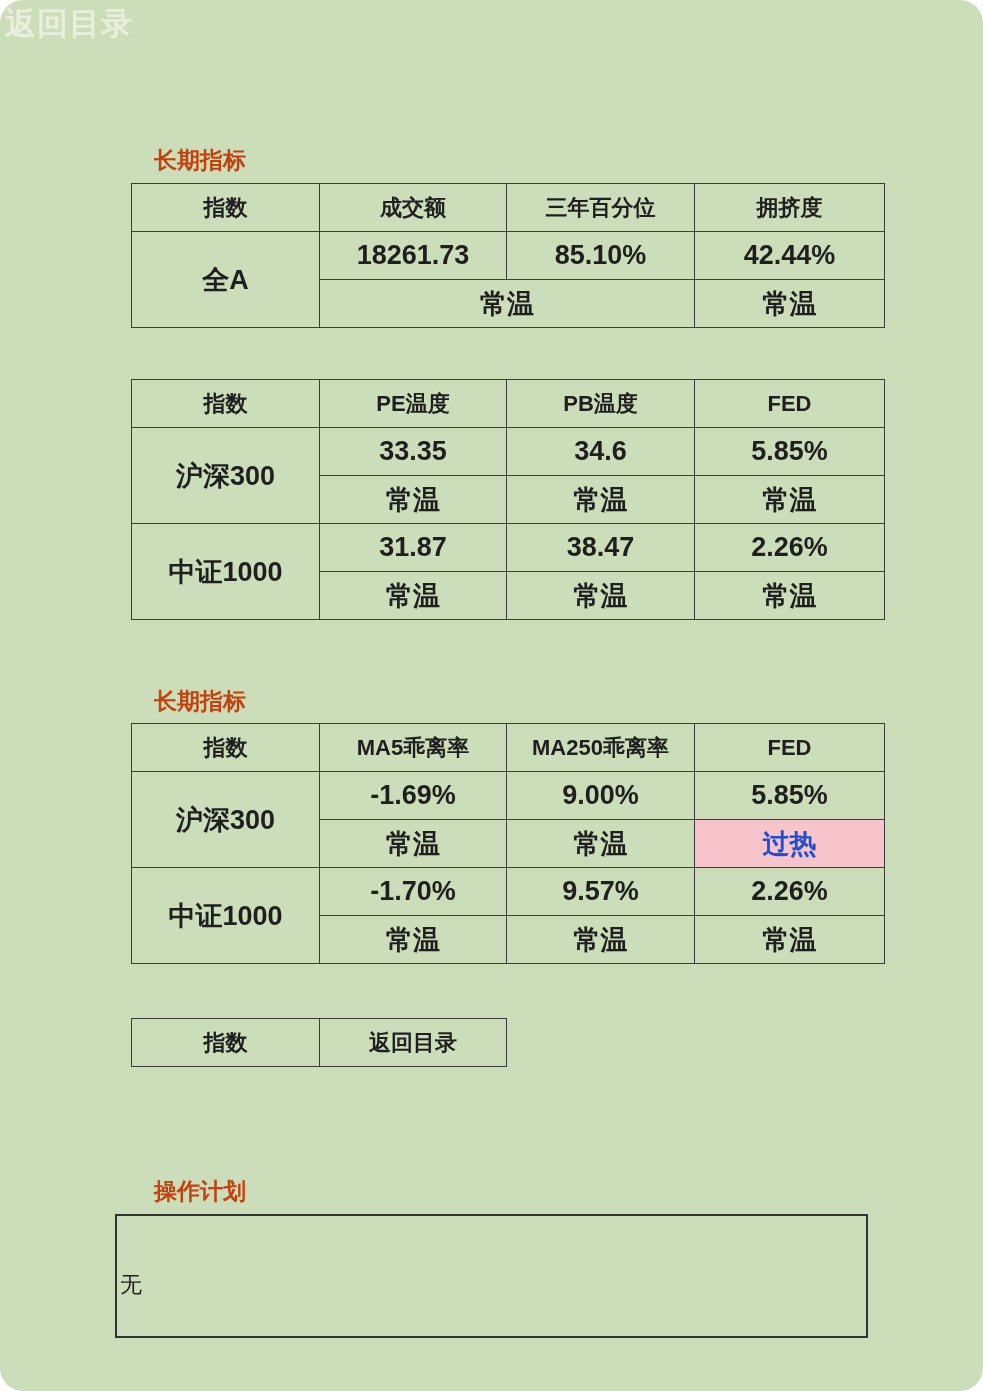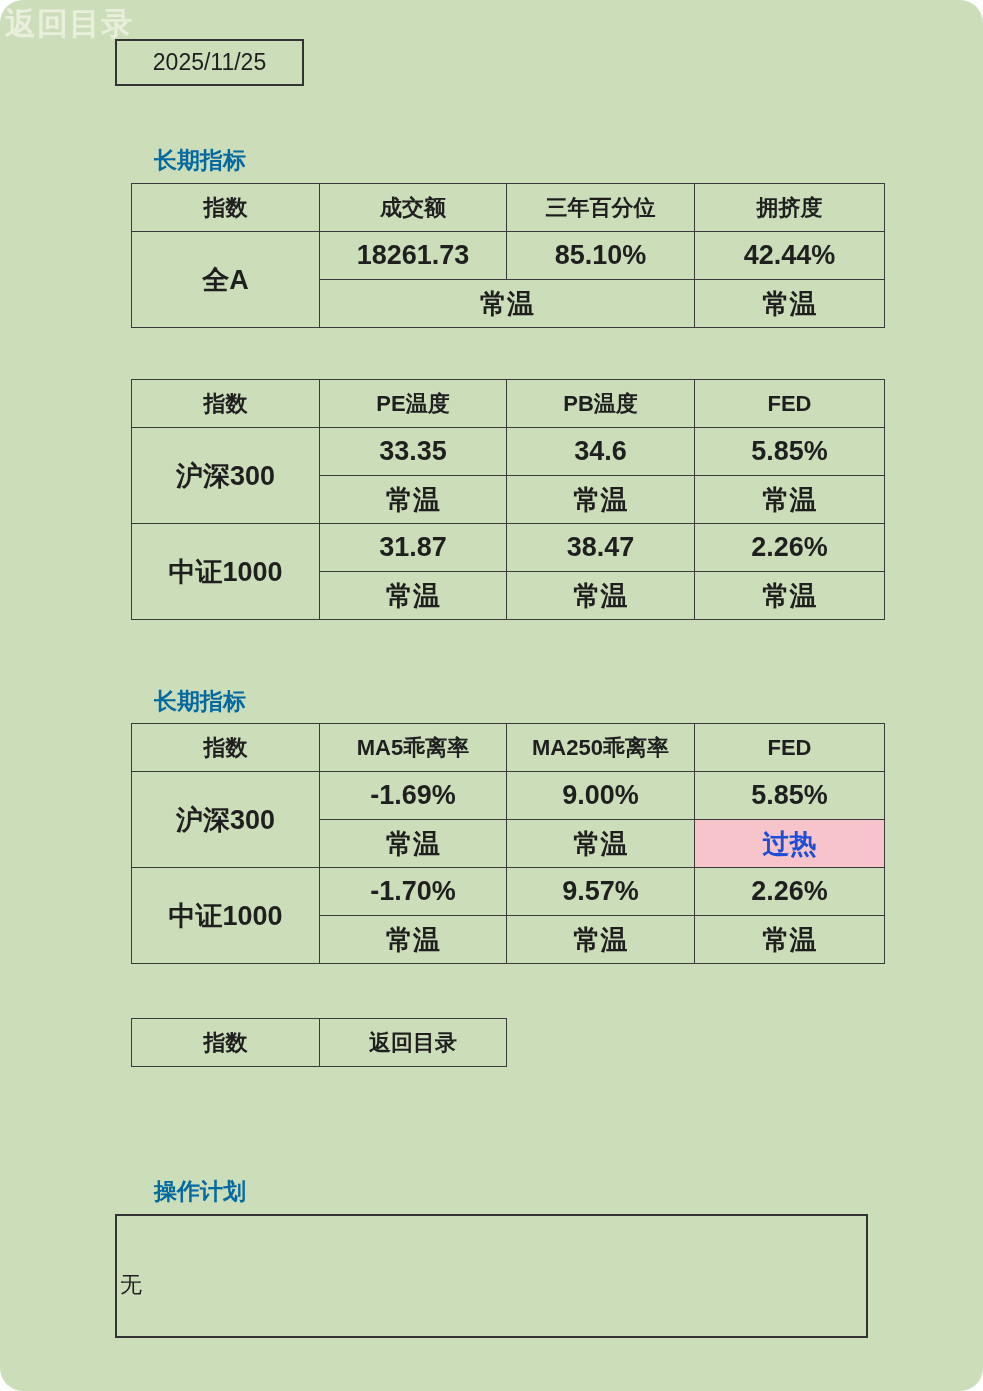--- a/index.html
+++ b/index.html
@@ -34,21 +34,21 @@
     display: flex;
     align-items: center;
     justify-content: center;
     font-size: 23px;
   }
   .section-title {
     position: absolute;
     left: 154px;
     font-weight: bold;
     font-size: 23px;
-    color: #0369a1;
+    color: #c2410c;
   }
   #title-long { top: 145px; }
   #title-mid  { top: 686px; }
   #title-plan { top: 1176px; }
 
   table.grid {
     position: absolute;
     border-collapse: collapse;
     table-layout: fixed;
     width: 753px;
@@ -85,23 +85,20 @@
     padding: 54px 0 0 3px;
   }
 </style>
 </head>
 <body>
 
 <div class="screen">
 
   <div class="back-link">返回目录</div>
 
-  <div class="date-box">
-    <span>2025/11/25</span>
-  </div>
 
   <div class="section-title" id="title-long">长期指标</div>
 
   <table class="grid" id="table-market">
     <colgroup>
         <col style="width:188px">
         <col style="width:187px">
         <col style="width:188px">
         <col style="width:190px">
       </colgroup>

